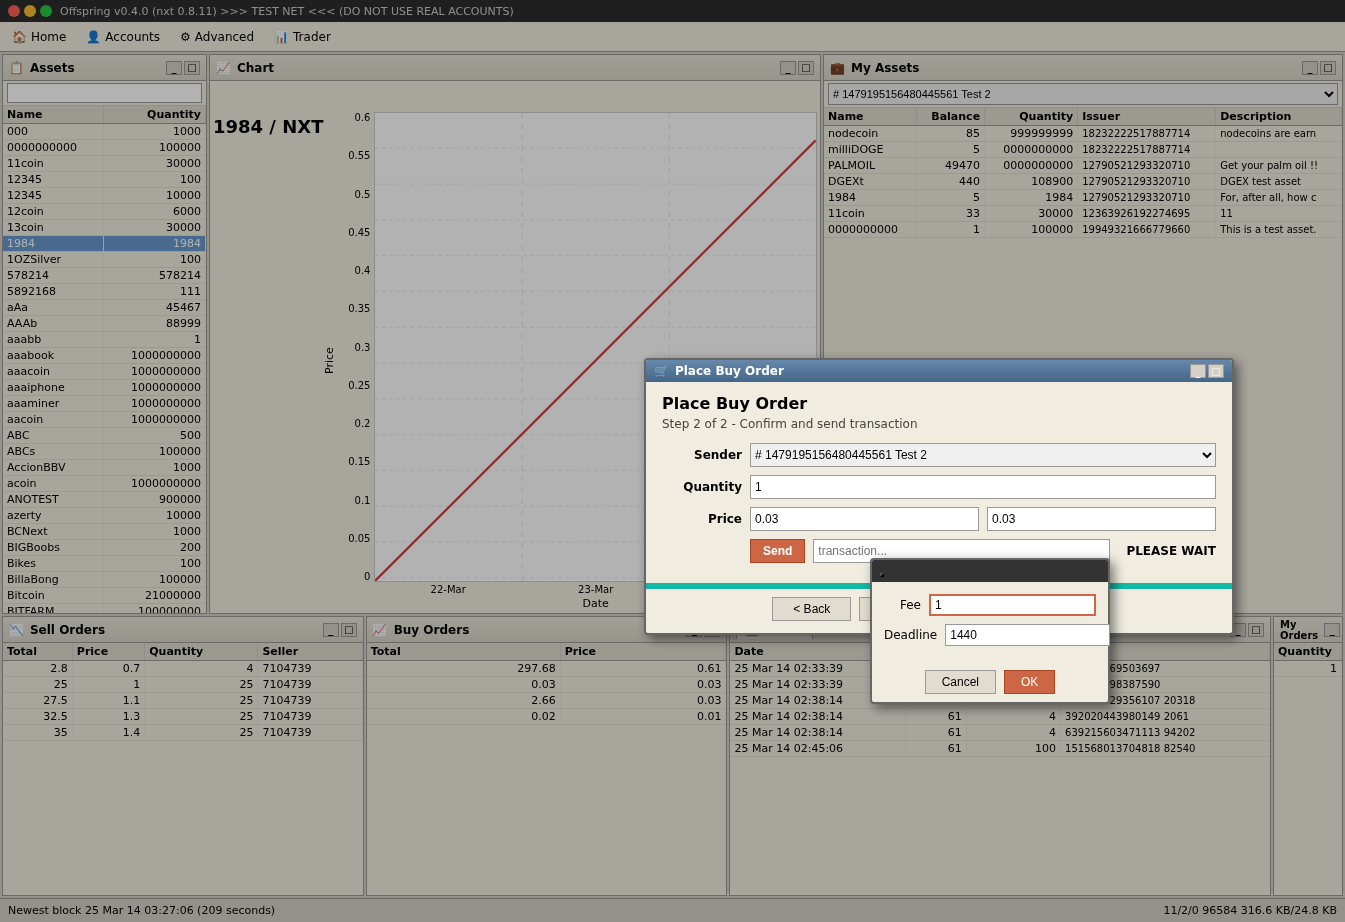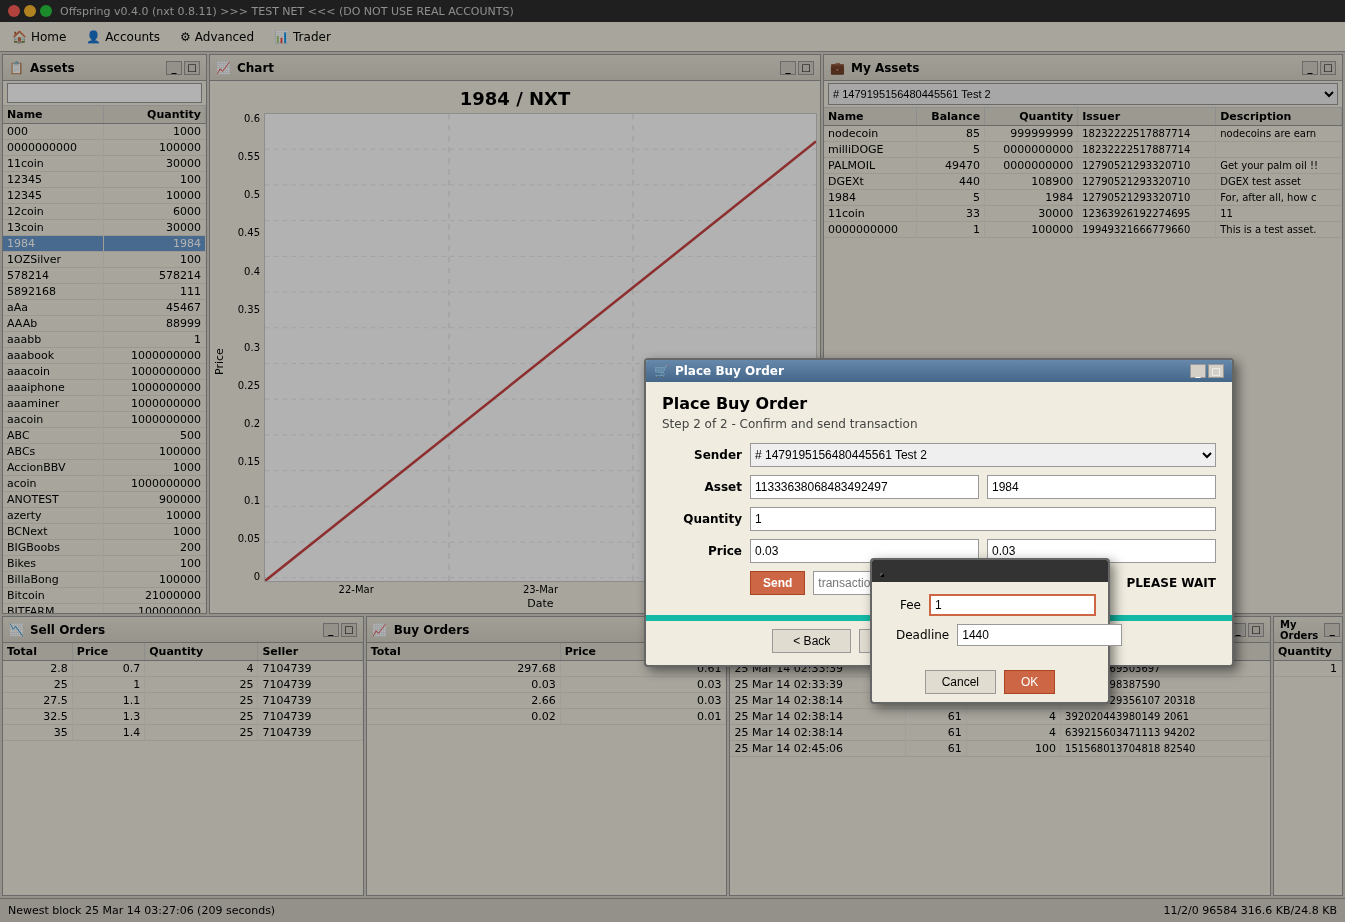--- a/index.html
+++ b/index.html
@@ -235,21 +235,21 @@
     
     .fee-dialog {
       top: 558px;
       left: 870px;
       width: 240px;
       z-index: 300;
     }
     .fee-dialog .dialog-title-bar {
       background: #333;
     }
-    .fee-body { padding: 12px; margin-left: 12px; }
+    .fee-body { padding: 12px; }
     .fee-row {
       display: flex;
       align-items: center;
       margin-bottom: 8px;
       gap: 8px;
     }
     .fee-label { width: 70px; text-align: right; font-size: 12px; }
     .fee-input {
       flex: 1;
       height: 22px;
@@ -487,21 +487,21 @@
 
     <div class="panel" style="flex:1; min-width:0;">
       <div class="panel-header">
         <span>📈</span>
         <span>Chart</span>
         <div class="win-controls">
           <div class="win-btn">_</div>
           <div class="win-btn">□</div>
         </div>
       </div>
-      <div style="flex:1; display:flex; flex-direction:column; padding:3px;">
+      <div style="flex:1; display:flex; flex-direction:row; padding:3px;margin-top:28px;">
         <div class="chart-title">1984 / NXT</div>
         <div style="display:flex; flex:1; min-height:0;">
           <div class="price-axis-label" style="width:16px; font-size:11px;">Price</div>
           <div style="display:flex; flex-direction:column; flex:1;">
             <div style="display:flex; flex:1; min-height:0;">
               <div class="chart-y-axis" id="chart-y-axis">
                   <div>0.6</div>
                   <div>0.55</div>
                   <div>0.5</div>
                   <div>0.45</div>
@@ -833,25 +833,20 @@
     <div class="dialog-heading">Place Buy Order</div>
     <div class="dialog-subheading">Step 2 of 2 - Confirm and send transaction</div>
 
     <div class="form-row">
       <div class="form-label">Sender</div>
       <select style="flex:1; height:24px; font-size:12px; border:1px solid #999;">
         <option># 1479195156480445561 Test 2</option>
       </select>
     </div>
 
-    <div class="form-row">
-      <div class="form-label">Asset</div>
-      <input class="form-input" type="text" style="flex: 1 1 0%;" value="11333638068483492497">
-      <input class="form-input" type="text" style="width: 60px;" value="1984">
-    </div>
 
     <div class="form-row">
       <div class="form-label">Quantity</div>
       <input class="form-input" type="text" style="flex: 1 1 0%;" value="1">
     </div>
 
     <div class="form-row">
       <div class="form-label">Price</div>
       <input class="form-input" type="text" style="flex: 1 1 0%;" value="0.03">
       <input class="form-input" type="text" style="width: 60px;" value="0.03">

